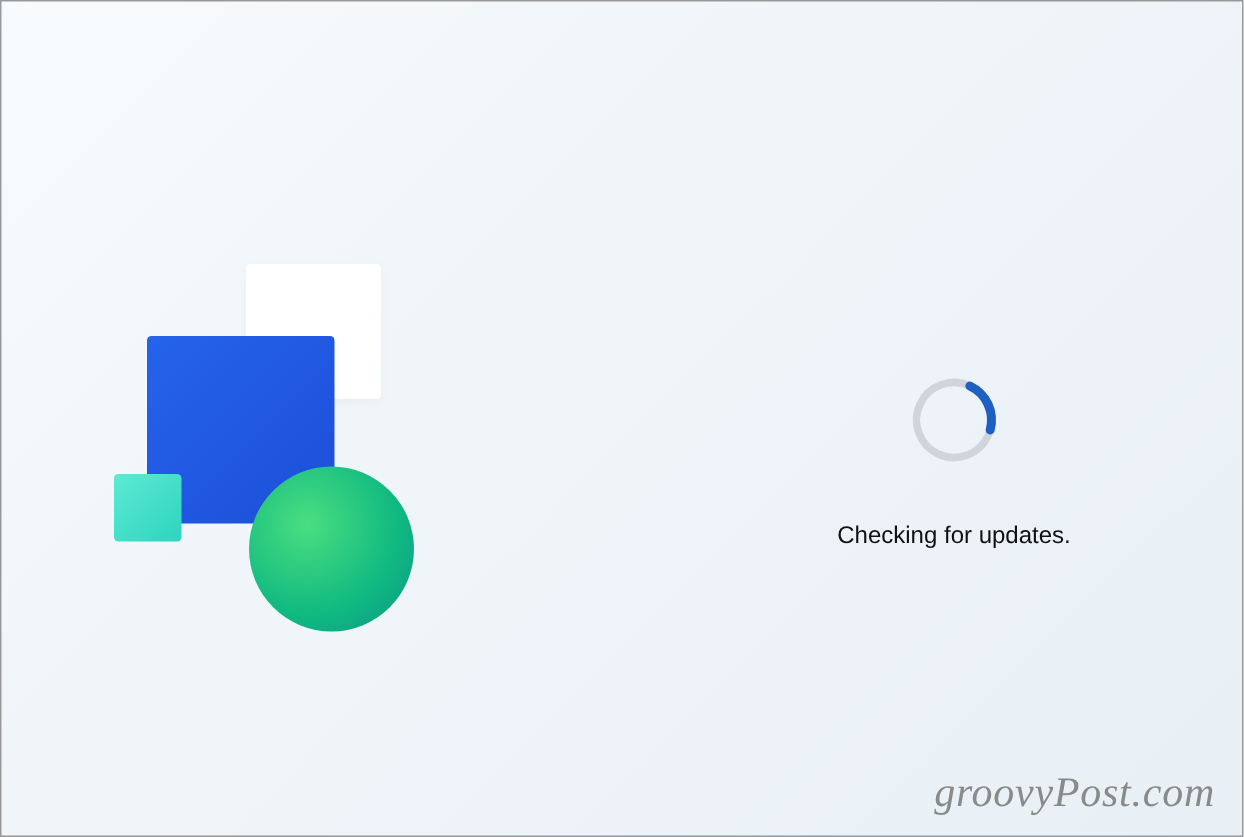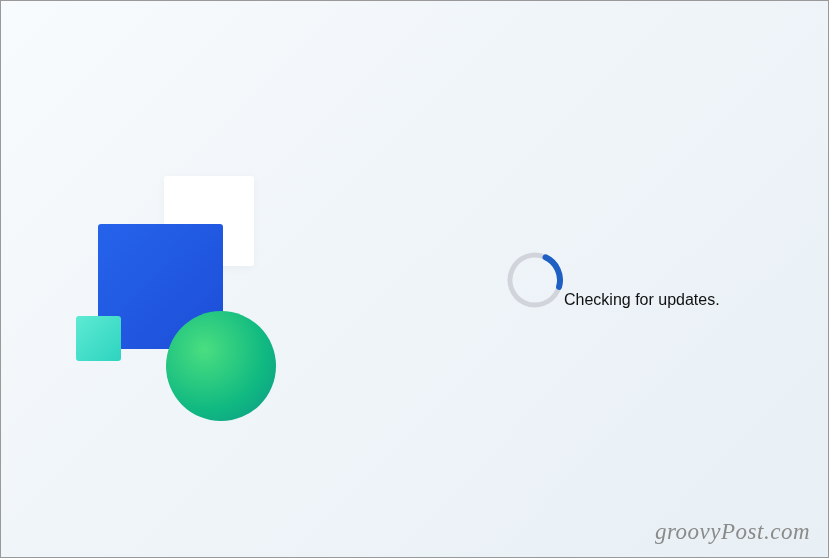--- a/index.html
+++ b/index.html
@@ -64,21 +64,21 @@
       height: 110px;
       background: radial-gradient(circle at 35% 35%, #4ade80 0%, #10b981 60%, #0d9488 100%);
       border-radius: 50%;
     }
     
     .update-section {
       position: absolute;
       left: 505px;
       top: 250px;
       display: flex;
-      flex-direction: row;
+      flex-direction: column;
       align-items: center;
       width: 260px;
     }
     
     .spinner {
       width: 58px;
       height: 58px;
       position: relative;
       margin-bottom: 40px;
     }
@@ -107,21 +107,21 @@
       font-weight: 400;
       text-align: center;
     }
     
     .watermark {
       position: absolute;
       right: 18px;
       bottom: 12px;
       font-family: Georgia, 'Times New Roman', serif;
       font-style: italic;
-      font-size: 23px;
+      font-size: 28px;
       color: #8a8a88;
       letter-spacing: 0.5px;
     }
   </style>
 </head>
 <body>
 
 <div class="decorative-shapes">
   <div class="white-square"></div>
   <div class="blue-square"></div>

